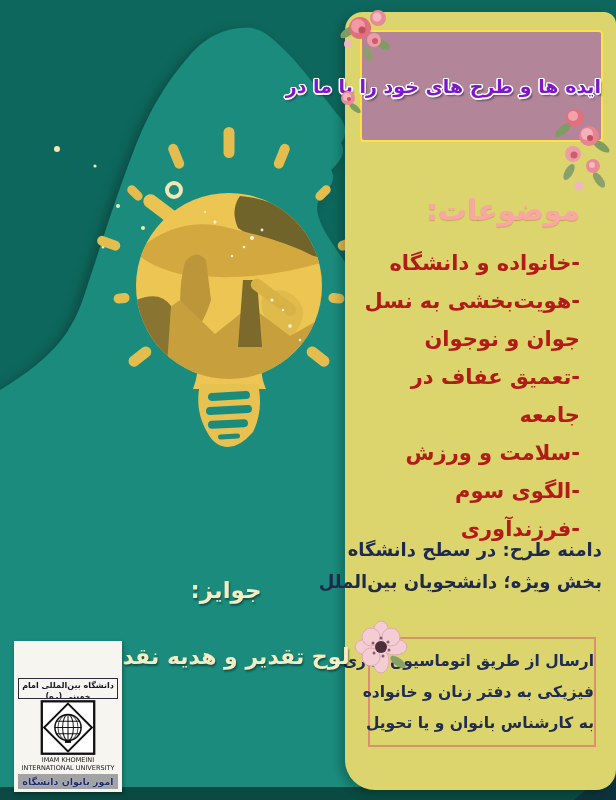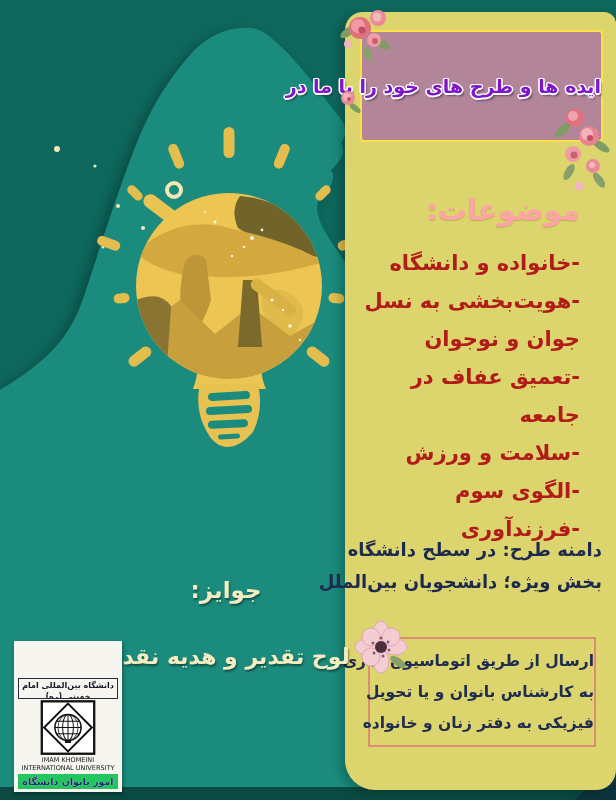--- a/index.html
+++ b/index.html
@@ -62,21 +62,21 @@
   .logo-callig{
     width:100%;box-sizing:border-box;border:1px solid #2a2a3a;
     font-size:8px;line-height:11px;padding:1px 0;height:26px;overflow:hidden;
     color:#151528;text-align:center;direction:rtl;font-weight:bold;margin-top:34px;
   }
   .logo-english{
     width:100%;font-size:6.5px;line-height:7.5px;font-weight:normal;color:#111;
     text-align:center;margin-top:1px;
   }
   .logo-band{
-    width:100%;background:#22c55e;color:#1b2a6b;font-weight:bold;font-size:9.5px;
+    width:100%;background:#a3a3a3;color:#1b2a6b;font-weight:bold;font-size:9.5px;
     height:15px;line-height:15px;text-align:center;direction:rtl;margin-top:2px;
     text-shadow:0 0 1px #fff;
   }
   .flower{position:absolute;z-index:3;}
 </style>
 </head>
 <body>
 
 <div class="poster">
 
@@ -207,22 +207,22 @@
     <div class="topic-item">-فرزندآوری</div>
   </div>
 
   <div class="scope">
     <div>دامنه طرح: در سطح دانشگاه</div>
     <div>بخش ویژه؛ دانشجویان بین‌الملل</div>
   </div>
 
   <div class="submission">
     <div>ارسال از طریق اتوماسیون اداری</div>
+    <div>فیزیکی به دفتر زنان و خانواده</div>
     <div>به کارشناس بانوان و یا تحویل</div>
-    <div>فیزیکی به دفتر زنان و خانواده</div>
   </div>
 
   <div class="prizes">
     <div class="prizes-label">جوایز:</div>
     <div class="prizes-value">لوح تقدیر و هدیه نقدی</div>
   </div>
 
   <svg class="flower" style="left:338px;top:4px;" width="62" height="62" viewBox="0 0 62 62">
     <g>
       <ellipse cx="44" cy="40" rx="9" ry="4" fill="#7f9c63" transform="rotate(30 44 40)"></ellipse>

